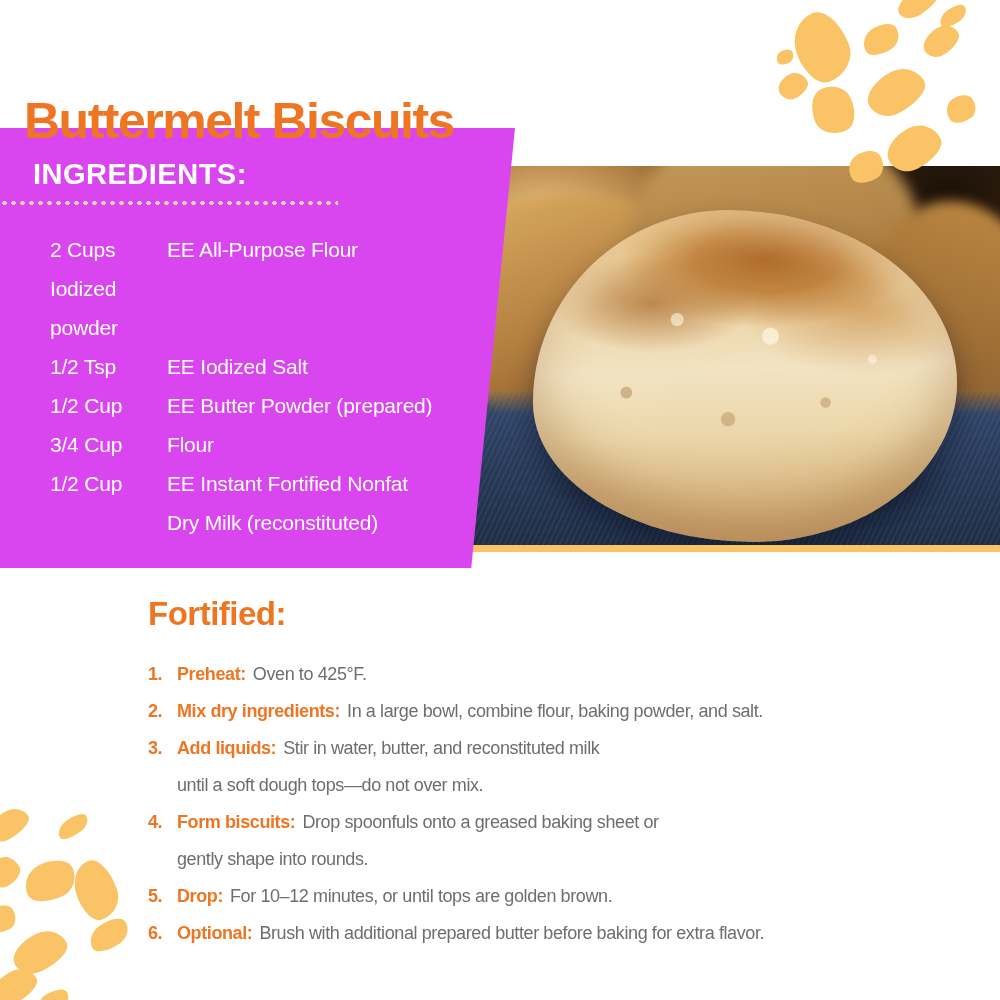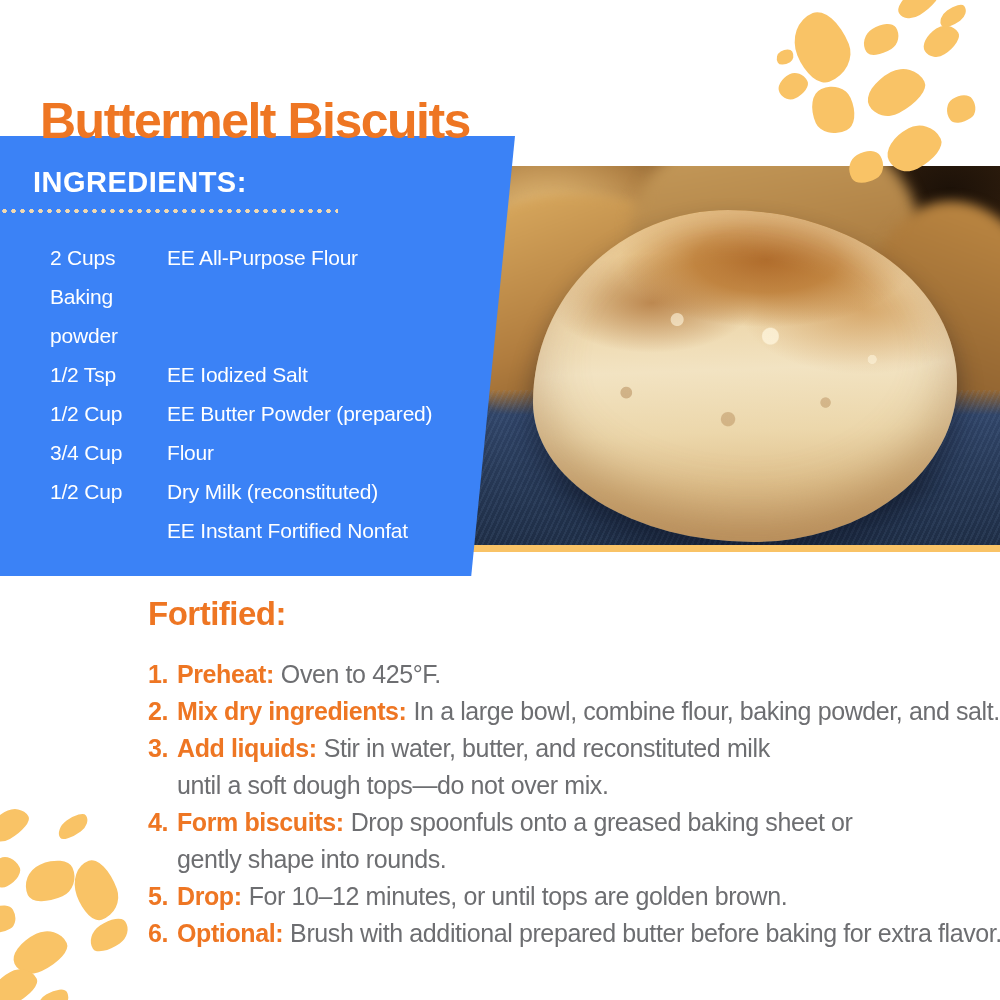--- a/index.html
+++ b/index.html
@@ -2,21 +2,21 @@
 <html><head>
 <meta charset="utf-8">
 <style>
   html,body{margin:0;padding:0;}
   body{
     width:1000px;height:1000px;position:relative;overflow:hidden;
     background:#ffffff;font-family:"Liberation Sans",sans-serif;
   }
   
   .page-title{
-    position:absolute;left:40px;top:58px;z-index:4;
+    position:absolute;left:24px;top:58px;z-index:4;
     font-size:50px;font-weight:800;letter-spacing:-1.5px;
     color:#EE7623;white-space:nowrap;
   }
   
   .photo{
     position:absolute;left:465px;top:166px;width:535px;height:379px;
     overflow:hidden;z-index:1;
     background:linear-gradient(180deg,#7e5426 0%,#8f6233 30%,#6e4a26 52%,#31415e 70%,#243449 100%);
   }
   .ph-glow-topleft{position:absolute;left:-30px;top:-20px;width:280px;height:190px;
@@ -53,38 +53,38 @@
       radial-gradient(circle 11px at 46% 63%,rgba(150,95,40,.30) 0 60%,transparent 70%),
       radial-gradient(circle 8px at 69% 58%,rgba(150,95,40,.30) 0 60%,transparent 70%),
       radial-gradient(circle 13px at 56% 38%,rgba(255,246,222,.75) 0 60%,transparent 70%),
       radial-gradient(circle 10px at 34% 33%,rgba(255,246,222,.6) 0 60%,transparent 70%),
       radial-gradient(circle 7px at 80% 45%,rgba(255,246,222,.55) 0 60%,transparent 70%);}
   
   .accent-strip{position:absolute;left:463px;top:545px;width:537px;height:7px;
     background:#F9C366;z-index:1;}
   
   .panel{
-    position:absolute;left:0;top:136px;width:515px;height:440px;z-index:2;
-    background:#3b82f6;
+    position:absolute;left:0;top:128px;width:515px;height:440px;z-index:2;
+    background:#d946ef;
     clip-path:polygon(0 0,100% 0,91.5% 100%,0 100%);
     color:#ffffff;
   }
   .ing-heading{position:absolute;left:33px;top:30px;font-size:29px;font-weight:700;
     letter-spacing:.5px;}
   .dotted-divider{position:absolute;left:0;top:72px;width:338px;height:6px;
     background-image:radial-gradient(circle 2.4px,rgba(250,221,173,.95) 0 2px,transparent 2.5px);
     background-size:9px 6px;background-repeat:repeat-x;background-position:0 50%;}
   .ing-list{position:absolute;left:33px;top:102px;width:440px;font-size:21px;
     letter-spacing:-.2px;}
   .ing-row{display:grid;grid-template-columns:117px 1fr;line-height:39px;margin-left:17px;}
   .ing-name .line{display:block;}
   
   .directions{position:absolute;left:148px;top:595px;width:830px;z-index:2;}
   .dir-heading{font-size:33px;font-weight:800;letter-spacing:-.5px;color:#EE7623;}
-  .steps{margin-top:23px;font-size:25px;line-height:37px;color:#6D6E71;letter-spacing:-.4px;}
+  .steps{margin-top:23px;font-size:18px;line-height:37px;color:#6D6E71;letter-spacing:-.4px;}
   .step-line{white-space:nowrap;}
   .num{display:inline-block;min-width:22px;margin-right:7px;color:#EE7623;font-weight:700;}
   .lbl{margin-right:7px;color:#EE7623;font-weight:700;}
   .step-cont{padding-left:29px;}
   
   .blob{position:absolute;background:#F9C366;z-index:3;}
   .r1{border-radius:58% 42% 62% 38%/48% 60% 40% 52%;}
   .r2{border-radius:45% 55% 40% 60%/60% 42% 58% 40%;}
 </style>
 </head>
@@ -108,39 +108,39 @@
 
 <div class="panel">
   <div class="ing-heading">INGREDIENTS:</div>
   <div class="dotted-divider"></div>
   <div class="ing-list">
     <div class="ing-row">
       <span class="ing-qty">2 Cups</span>
       <span class="ing-name">EE All-Purpose Flour</span>
     </div>
     <div class="ing-row">
-      <span class="ing-name">Baking powder</span>
+      <span class="ing-name">Iodized powder</span>
     </div>
     <div class="ing-row">
       <span class="ing-qty">1/2 Tsp</span>
       <span class="ing-name">EE Iodized Salt</span>
     </div>
     <div class="ing-row">
       <span class="ing-qty">1/2 Cup</span>
       <span class="ing-name">EE Butter Powder (prepared)</span>
     </div>
     <div class="ing-row">
       <span class="ing-qty">3/4 Cup</span>
       <span class="ing-name">Flour</span>
     </div>
     <div class="ing-row">
       <span class="ing-qty">1/2 Cup</span>
       <span class="ing-name">
+        <span class="line">EE Instant Fortified Nonfat</span>
         <span class="line">Dry Milk (reconstituted)</span>
-        <span class="line">EE Instant Fortified Nonfat</span>
       </span>
     </div>
   </div>
 </div>
 
 <div class="directions">
   <div class="dir-heading">Fortified:</div>
   <div class="steps">
     <div class="step-line">
       <span class="num">1.</span><span class="lbl">Preheat:</span><span class="txt">Oven to 425°F.</span>

